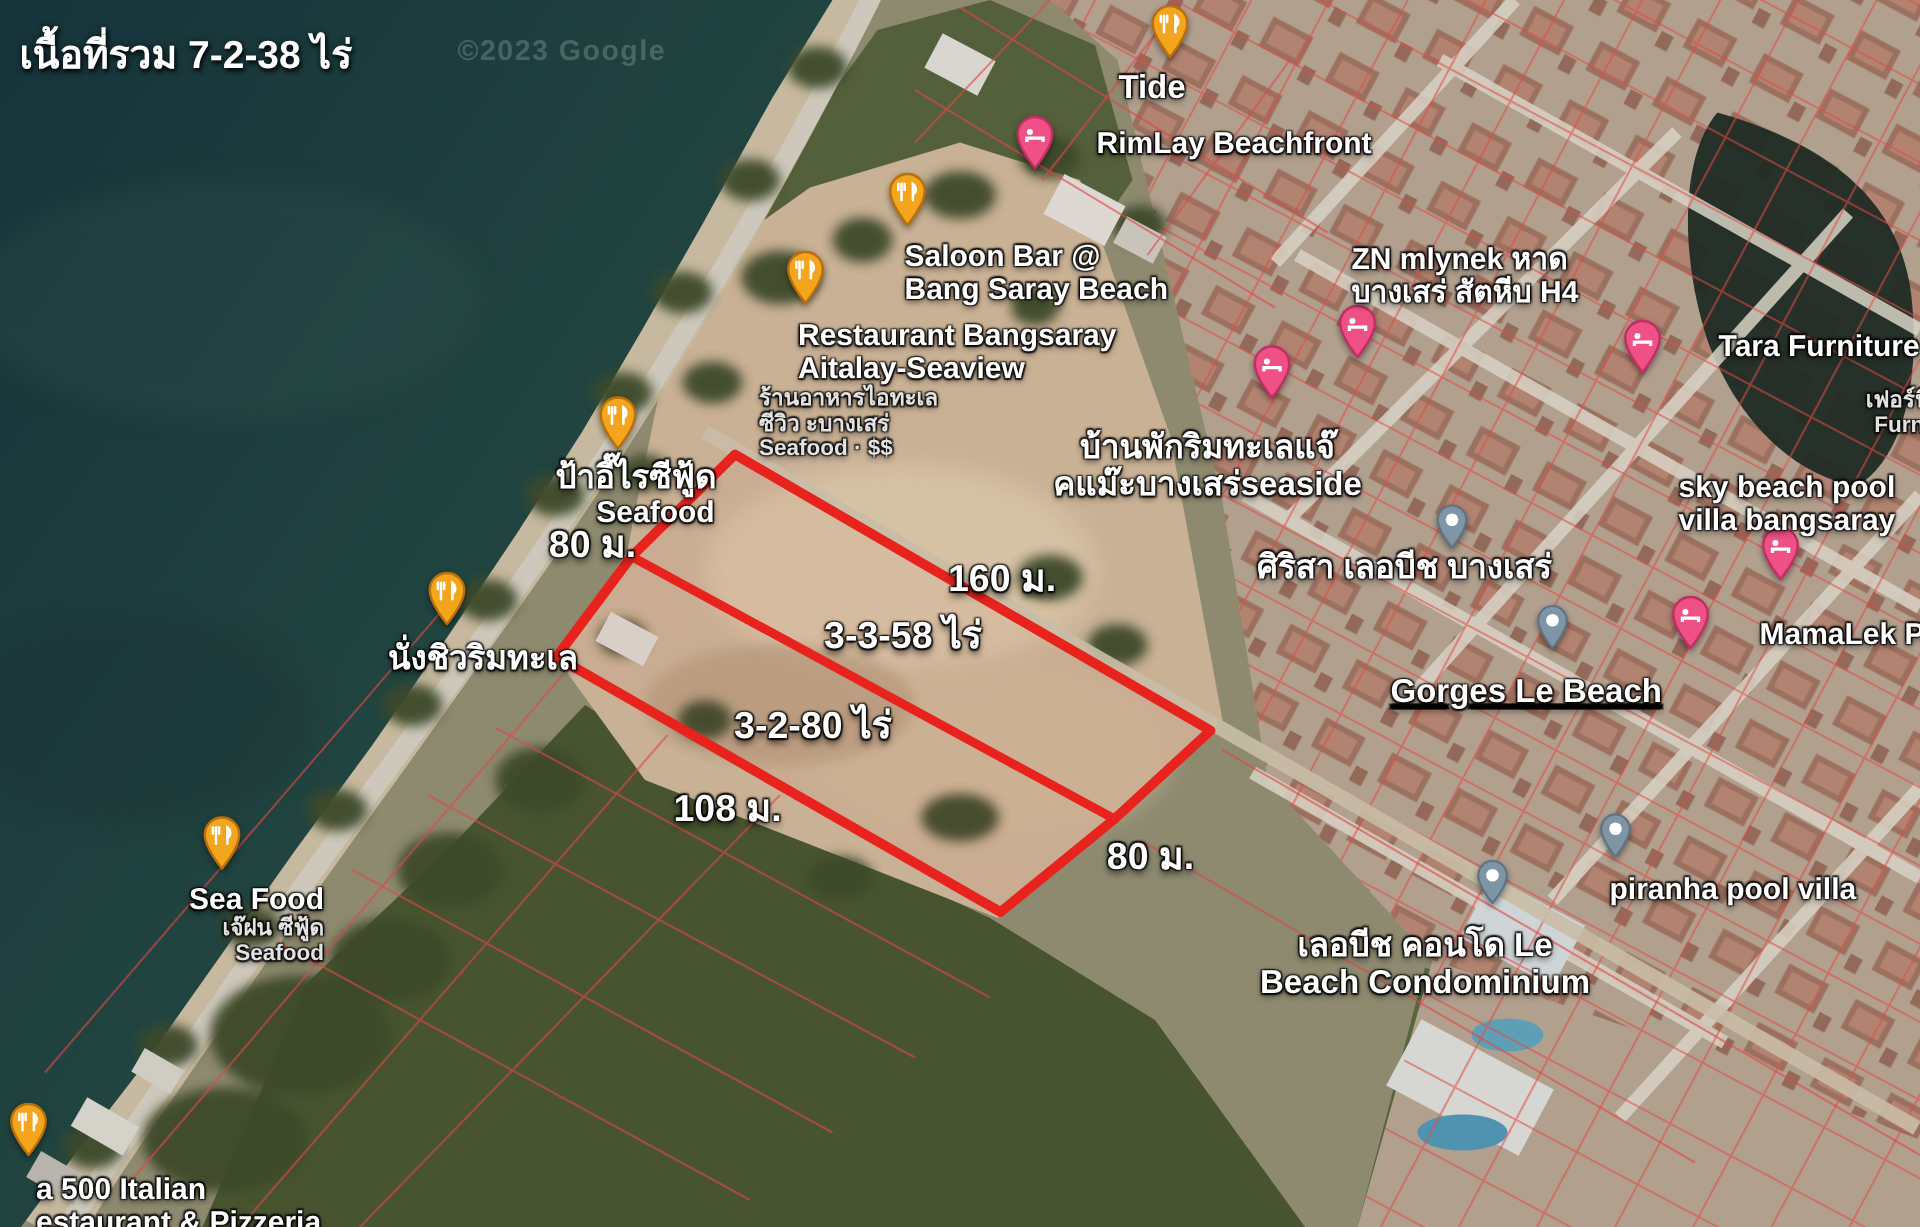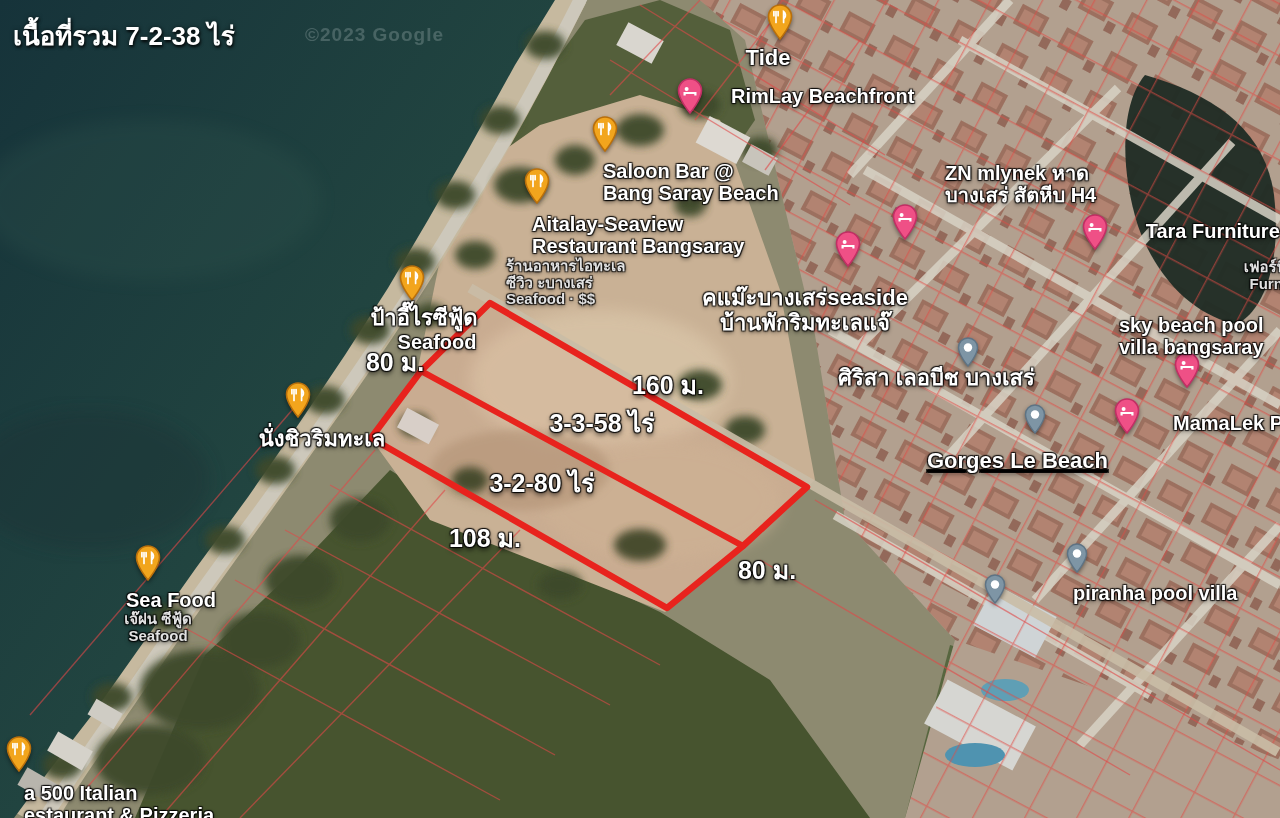--- a/index.html
+++ b/index.html
@@ -213,22 +213,22 @@
       <div class="pin" style="left: 537px; top: 208px;"><svg width="26" height="36" viewBox="0 0 26 36">
           <path d="M13 1C6.6 1 1.5 6.1 1.5 12.5 1.5 21.5 13 35 13 35s11.5-13.5 11.5-22.5C24.5 6.1 19.4 1 13 1z" fill="#F2A51D" stroke="#B96F0B" stroke-width="1.6"></path>
           <g stroke="#fff" stroke-width="1.7" stroke-linecap="round" fill="none">
             <path d="M9 7.5v11"></path>
             <path d="M6.9 7.5v4.2"></path>
             <path d="M11.1 7.5v4.2"></path>
             <path d="M16.6 18.5V7.5c2.2 1.4 2.6 5.2.6 6.8"></path>
           </g>
         </svg></div>
       <div class="place-label align-left" style="left: 506px; top: 213px;">
+        <div class="ln primary">Restaurant Bangsaray</div>
         <div class="ln primary">Aitalay-Seaview</div>
-        <div class="ln primary">Restaurant Bangsaray</div>
         <div class="ln secondary">ร้านอาหารไอทะเล</div>
         <div class="ln secondary">ซีวิว ะบางเสร่</div>
         <div class="ln secondary">Seafood · $$</div>
       </div>
       <div class="pin" style="left: 412px; top: 305px;"><svg width="26" height="36" viewBox="0 0 26 36">
           <path d="M13 1C6.6 1 1.5 6.1 1.5 12.5 1.5 21.5 13 35 13 35s11.5-13.5 11.5-22.5C24.5 6.1 19.4 1 13 1z" fill="#F2A51D" stroke="#B96F0B" stroke-width="1.6"></path>
           <g stroke="#fff" stroke-width="1.7" stroke-linecap="round" fill="none">
             <path d="M9 7.5v11"></path>
             <path d="M6.9 7.5v4.2"></path>
             <path d="M11.1 7.5v4.2"></path>
@@ -253,21 +253,21 @@
       </div>
       <div class="pin" style="left: 148px; top: 585px;"><svg width="26" height="36" viewBox="0 0 26 36">
           <path d="M13 1C6.6 1 1.5 6.1 1.5 12.5 1.5 21.5 13 35 13 35s11.5-13.5 11.5-22.5C24.5 6.1 19.4 1 13 1z" fill="#F2A51D" stroke="#B96F0B" stroke-width="1.6"></path>
           <g stroke="#fff" stroke-width="1.7" stroke-linecap="round" fill="none">
             <path d="M9 7.5v11"></path>
             <path d="M6.9 7.5v4.2"></path>
             <path d="M11.1 7.5v4.2"></path>
             <path d="M16.6 18.5V7.5c2.2 1.4 2.6 5.2.6 6.8"></path>
           </g>
         </svg></div>
-      <div class="place-label align-center" style="left: 158px; top: 589px;">
+      <div class="place-label align-center" style="left: 158px; top: 589px; text-align: right;">
         <div class="ln primary">Sea Food</div>
         <div class="ln secondary">เจ๊ฝน ซีฟู้ด</div>
         <div class="ln secondary">Seafood</div>
       </div>
       <div class="pin" style="left: 19px; top: 776px;"><svg width="26" height="36" viewBox="0 0 26 36">
           <path d="M13 1C6.6 1 1.5 6.1 1.5 12.5 1.5 21.5 13 35 13 35s11.5-13.5 11.5-22.5C24.5 6.1 19.4 1 13 1z" fill="#F2A51D" stroke="#B96F0B" stroke-width="1.6"></path>
           <g stroke="#fff" stroke-width="1.7" stroke-linecap="round" fill="none">
             <path d="M9 7.5v11"></path>
             <path d="M6.9 7.5v4.2"></path>
             <path d="M11.1 7.5v4.2"></path>
@@ -278,21 +278,21 @@
         <div class="ln primary">a 500 Italian</div>
         <div class="ln primary">estaurant &amp; Pizzeria</div>
       </div>
       <div class="pin" style="left: 905px; top: 244px;"><svg width="26" height="36" viewBox="0 0 26 36">
           <path d="M13 1C6.6 1 1.5 6.1 1.5 12.5 1.5 21.5 13 35 13 35s11.5-13.5 11.5-22.5C24.5 6.1 19.4 1 13 1z" fill="#EF5086" stroke="#C02F64" stroke-width="1.6"></path>
           <g fill="#fff">
             <circle cx="9.6" cy="11" r="2"></circle>
             <path d="M6.5 14h13v3.6h-2.2v-1.5H8.7v1.5H6.5z"></path>
           </g>
         </svg></div>
-      <div class="place-label align-left" style="left: 875px; top: 162px; margin-left: 44px;">
+      <div class="place-label align-left" style="left: 875px; top: 162px;">
         <div class="ln primary">ZN mlynek หาด</div>
         <div class="ln primary">บางเสร่ สัตหีบ H4</div>
       </div>
       <div class="pin" style="left: 848px; top: 271px;"><svg width="26" height="36" viewBox="0 0 26 36">
           <path d="M13 1C6.6 1 1.5 6.1 1.5 12.5 1.5 21.5 13 35 13 35s11.5-13.5 11.5-22.5C24.5 6.1 19.4 1 13 1z" fill="#EF5086" stroke="#C02F64" stroke-width="1.6"></path>
           <g fill="#fff">
             <circle cx="9.6" cy="11" r="2"></circle>
             <path d="M6.5 14h13v3.6h-2.2v-1.5H8.7v1.5H6.5z"></path>
           </g>
         </svg></div>
@@ -303,22 +303,22 @@
             <path d="M6.5 14h13v3.6h-2.2v-1.5H8.7v1.5H6.5z"></path>
           </g>
         </svg></div>
       <div class="place-label align-right" style="left: 1292px; top: 220px;">
         <div class="ln primary">Tara Furniture (</div>
         <div class="ln secondary">บ</div>
         <div class="ln secondary">เฟอร์นิเ</div>
         <div class="ln secondary">Furnit</div>
       </div>
       <div class="place-label align-center" style="left: 805px; top: 286px;">
+        <div class="ln primary-lg">บ้านพักริมทะเลแจ๊</div>
         <div class="ln primary-lg">คแม๊ะบางเสร่seaside</div>
-        <div class="ln primary-lg">บ้านพักริมทะเลแจ๊</div>
       </div>
       <div class="pin" style="left: 1187px; top: 392px;"><svg width="26" height="36" viewBox="0 0 26 36">
           <path d="M13 1C6.6 1 1.5 6.1 1.5 12.5 1.5 21.5 13 35 13 35s11.5-13.5 11.5-22.5C24.5 6.1 19.4 1 13 1z" fill="#EF5086" stroke="#C02F64" stroke-width="1.6"></path>
           <g fill="#fff">
             <circle cx="9.6" cy="11" r="2"></circle>
             <path d="M6.5 14h13v3.6h-2.2v-1.5H8.7v1.5H6.5z"></path>
           </g>
         </svg></div>
       <div class="place-label align-left" style="left: 1093px; top: 314px;">
         <div class="ln primary">sky beach pool</div>
@@ -352,17 +352,21 @@
           <path d="M11 1C5.7 1 1.5 5.2 1.5 10.5 1.5 18 11 29 11 29s9.5-11 9.5-18.5C20.5 5.2 16.3 1 11 1z" fill="#7E95A5" stroke="#5E7384" stroke-width="1.4"></path>
           <circle cx="11" cy="10.5" r="4.2" fill="#fff"></circle>
         </svg></div>
       <div class="place-label align-left" style="left: 1047px; top: 582px;">
         <div class="ln primary">piranha pool villa</div>
       </div>
       <div class="pin" style="left: 995px; top: 608px;"><svg width="22" height="30" viewBox="0 0 22 30">
           <path d="M11 1C5.7 1 1.5 5.2 1.5 10.5 1.5 18 11 29 11 29s9.5-11 9.5-18.5C20.5 5.2 16.3 1 11 1z" fill="#7E95A5" stroke="#5E7384" stroke-width="1.4"></path>
           <circle cx="11" cy="10.5" r="4.2" fill="#fff"></circle>
         </svg></div>
+      <div class="place-label align-center" style="left: 950px; top: 618px;">
+        <div class="ln primary-lg">เลอบีช คอนโด Le</div>
+        <div class="ln primary-lg">Beach Condominium</div>
+      </div>
     </div>
 
   <div class="map-title">เนื้อที่รวม 7-2-38 ไร่</div>
   <div class="watermark">©2023 Google</div>
 </div>
 
 </body></html>

